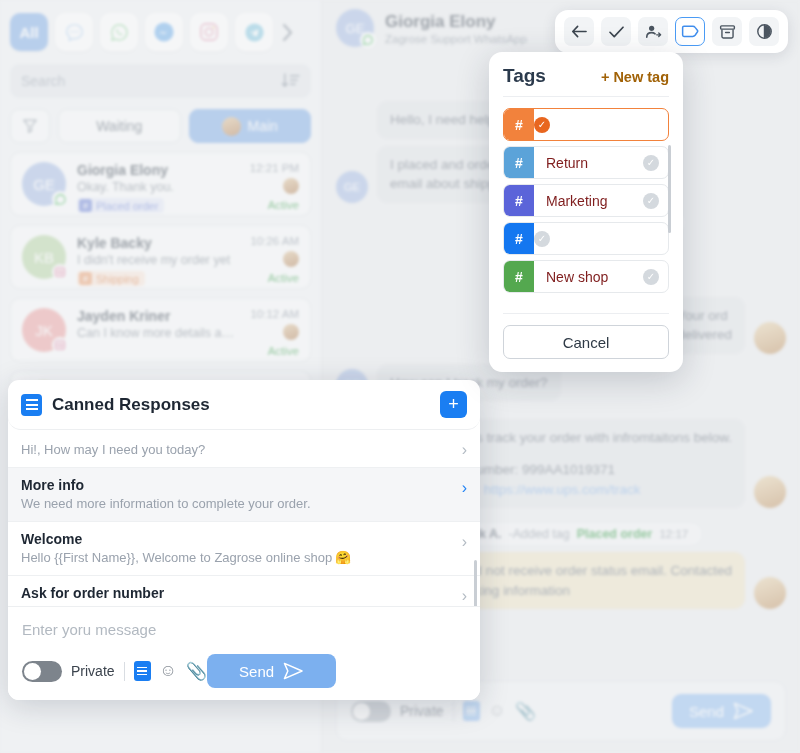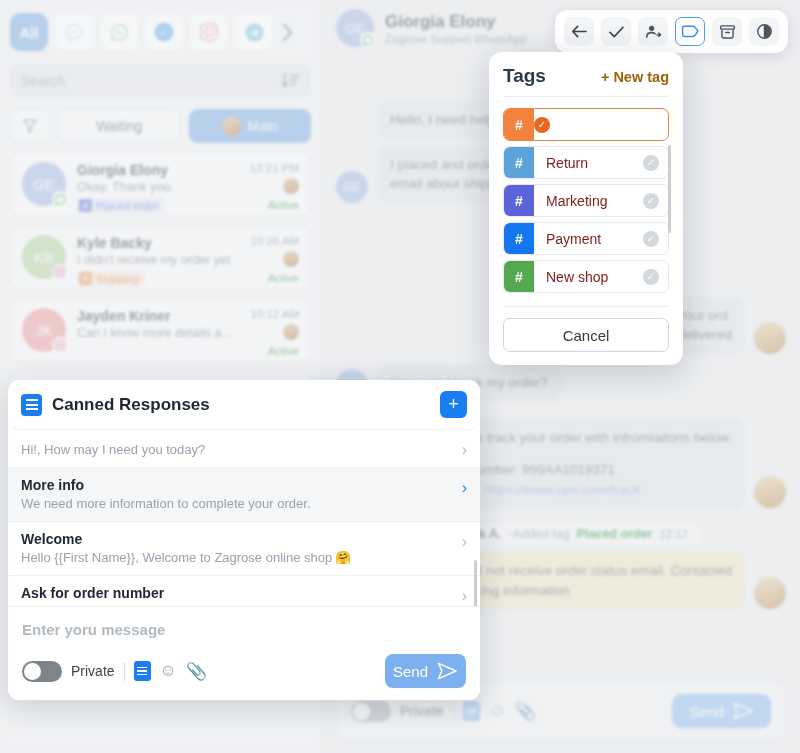--- a/index.html
+++ b/index.html
@@ -155,21 +155,21 @@
               color: #fff; font-size: 14px; font-weight: bold; }
   .tag-name { flex: 1; display: flex; align-items: center; padding-left: 12px;
               font-size: 14px; color: #7f1d1d; }
   .tag-item.on .tag-name { color: #f2823c; }
   .tag-check { display: flex; align-items: center; padding-right: 9px; }
   .ck { width: 16px; height: 16px; border-radius: 50%; background: #d4d9de;
         color: #fff; font-size: 10px; display: flex; align-items: center; justify-content: center; }
   .tag-item.on .ck { background: #e8661f; }
   .tag-scroll { position: absolute; right: -2px; top: 48px; width: 3px; height: 88px;
                 border-radius: 2px; background: #c9ced4; }
-  .tags-foot { display: flex; gap: 9px; padding-top: 11px; border-top: 1px solid #eceef1; margin-top: 4px; }
+  .tags-foot { display: flex; gap: 9px; padding-top: 11px; border-top: 1px solid #eceef1; margin-top: 11px; }
   .btn { flex: 1; height: 34px; border-radius: 7px; display: flex;
          align-items: center; justify-content: center; font-size: 15px; }
   .btn.cancel { border: 1px solid #cfd4da; color: #2f3a46; background: #fff; }
   .btn.primary { background: #1a7ef2; color: #fff; }
 
   
   .canned {
     position: absolute; left: 8px; top: 380px; width: 472px; height: 320px;
     background: #fff; border-radius: 11px; overflow: hidden;
     box-shadow: 0 6px 30px rgba(30,40,60,.18); z-index: 55;
@@ -188,23 +188,23 @@
   .cr { padding: 9px 13px 10px; border-bottom: 1px solid #eef0f2; position: relative; }
   .cr.hl { background: #f5f6f8; }
   .cr-t { font-size: 14px; font-weight: bold; color: #1e2733; }
   .cr-d { font-size: 13px; color: #9aa2ad; margin-top: 3px;
           white-space: nowrap; overflow: hidden; text-overflow: ellipsis; padding-right: 26px; }
   .chev { position: absolute; right: 13px; top: 11px; color: #b4bcc4; font-size: 16px; }
   .cr.hl .chev { color: #2384f5; }
   .cr-scroll { position: absolute; right: 3px; top: 130px; width: 3px; height: 96px;
                border-radius: 2px; background: #c9ced4; }
   .cr-composer { border-top: 1px solid #edeff1; padding: 12px 14px 12px; background: #fff; }
-  .cr-input { font-size: 15px; color: #b2b9c1; padding: 2px 0 16px; font-weight: bold; }
-  .cr-bottom { display: flex; align-items: center; justify-content: space-between; }
-  .cr-send { background: #7cb0ef; color: #fff; border-radius: 8px; padding: 8px 8px;
+  .cr-input { font-size: 15px; color: #b2b9c1; padding: 2px 0 16px; }
+  .cr-bottom { display: flex; align-items: center; }
+  .cr-send { background: #7cb0ef; color: #fff; border-radius: 8px; padding: 8px 32px;
              font-size: 15px; display: flex; align-items: center; gap: 9px; }
   .cr-toggle { width: 40px; height: 21px; border-radius: 11px; background: #7d848c; position: relative; }
   .cr-toggle::after { content:""; position:absolute; left:2px; top:2px; width:17px;
              height:17px; border-radius:50%; background:#fff; }
   .cr-priv { font-size: 14px; color: #3b434d; }
   .cr-ic-b { width: 17px; height: 20px; background: #1a7ef2; border-radius: 3px;
           display:flex;flex-direction:column;justify-content:center;gap:2px;align-items:center;}
   .cr-ic-b i { display:block; width:10px; height:1.6px; background:#fff; }
   .cr-ic-g { color: #8b929a; font-size: 17px; }
   svg { display: block; }
@@ -536,21 +536,20 @@
       </div>
       <div class="tag-item">
         <span class="tag-hash" style="background:#5b64d9">#</span>
         <span class="tag-name">Marketing</span>
         <span class="tag-check">
             <span class="ck">✓</span>
           </span>
       </div>
       <div class="tag-item">
         <span class="tag-hash" style="background:#1477f0">#</span>
-        <span class="tag-name">Payment</span>
         <span class="tag-check">
             <span class="ck">✓</span>
           </span>
       </div>
       <div class="tag-item">
         <span class="tag-hash" style="background:#54a84f">#</span>
         <span class="tag-name">New shop</span>
         <span class="tag-check">
             <span class="ck">✓</span>
           </span>

